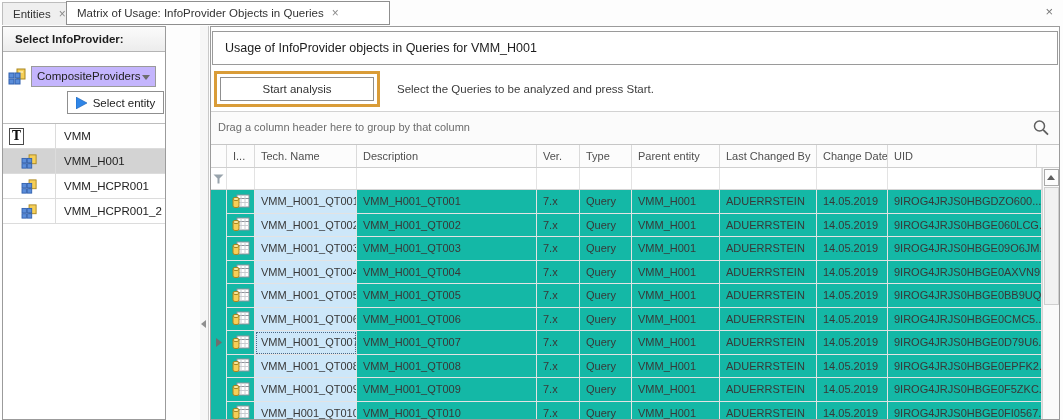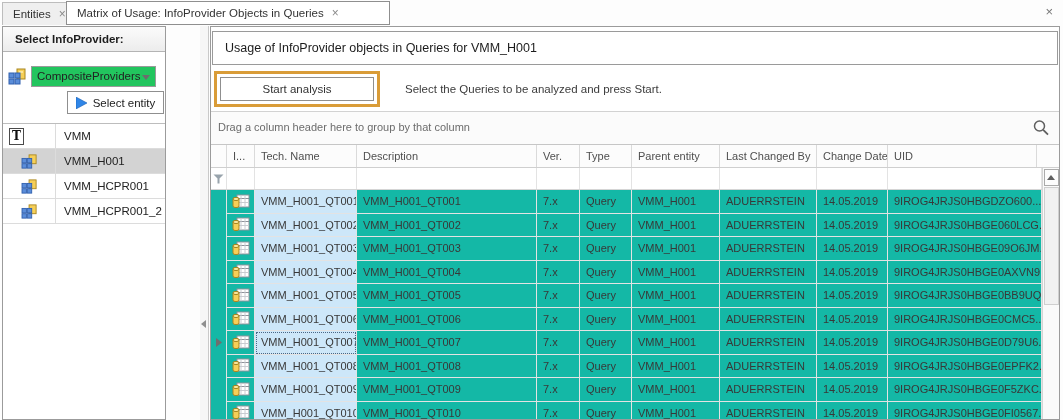--- a/index.html
+++ b/index.html
@@ -17,21 +17,21 @@
   .tabbar-close { position:absolute; right:10px; top:4px; font-size:13px; color:#777; }
 
   
   .sidebar { position:absolute; left:2px; top:26px; width:164px; bottom:0;
     background:#fff; border:1px solid #9b9b9b; }
   .sb-header { height:25px; line-height:24px; padding-left:12px; font-weight:bold;
     font-size:11.5px; color:#1d1d1d; background:linear-gradient(#fbfbfb,#ececec);
     border-bottom:1px solid #b4b4b4; }
   .sb-provider-row { position:absolute; left:0; top:39px; right:0; height:22px; }
   .sb-provider-icon { position:absolute; left:5px; top:2px; }
-  .sb-combo { position:absolute; left:28px; right:9px; top:0; height:21px; background:#22c55e;
+  .sb-combo { position:absolute; left:28px; right:9px; top:0; height:21px; background:#c4b5fd;
     border:1px solid #9a9a9a; font-size:11.5px; line-height:19px; padding-left:5px; color:#222; }
   .sb-combo-arrow { position:absolute; right:5px; top:8px; width:0; height:0;
     border-left:4px solid transparent; border-right:4px solid transparent; border-top:5px solid #6d6d6d; }
   .sb-entity-btn { position:absolute; left:64px; top:64px; width:97px; height:23px;
     background:#fff; border:1px solid #8f8f8f; display:flex; align-items:center;
     justify-content:center; gap:6px; font-size:11.5px; color:#222; }
   .sb-list { position:absolute; left:0; top:96px; right:0; bottom:0; border-top:1px solid #bdbdbd; }
   .sb-row { height:25px; display:flex; align-items:center; border-bottom:1px solid #dcdcdc; font-size:11.5px; }
   .sb-icon-col { width:53px; flex:0 0 53px; height:100%; border-right:1px solid #dcdcdc;
     display:flex; align-items:center; justify-content:center; }
@@ -51,21 +51,21 @@
   
   .main { position:absolute; left:210px; top:26px; right:3px; bottom:0;
     background:#fff; border:1px solid #9b9b9b; }
   .title-box { position:absolute; left:1px; right:1px; top:4px; height:34px;
     border:1px solid #9a9a9a; background:#fff; display:flex; align-items:center; }
   .title-box span { font-size:12.5px; font-weight:normal; color:#1c1c1c; padding-left:12px; }
   .start-frame { position:absolute; left:3px; top:44px; width:166px; height:36px;
     border:3px solid #d99c38; background:#fff; padding:3px; }
   .start-btn { width:100%; height:100%; background:#fff; border:1px solid #8f8f8f;
     font-weight:normal; font-size:11.5px; color:#333; display:flex; align-items:center; justify-content:center; }
-  .hint { position:absolute; left:194px; top:56px; font-size:11.5px; color:#3c3c3c; }
+  .hint { position:absolute; left:186px; top:56px; font-size:11.5px; color:#3c3c3c; }
 
   
   .grid { position:absolute; left:0; right:0; top:84px; bottom:0; border-top:1px solid #d2d2d2; }
   .groupbar { position:absolute; left:0; right:0; top:0; height:33px; background:#fbfbfb;
     border-bottom:1px solid #c6c6c6; }
   .groupbar-text { position:absolute; left:7px; top:9px; font-size:11px; color:#6c6c6c; }
   .search-btn { position:absolute; right:9px; top:7px; }
   .ghead { position:absolute; left:0; right:0; top:33px; height:23px; display:grid;
     grid-template-columns:16px 28px 102px 180px 43px 52px 88px 97px 71px 149px 1fr;
     background:#fcfcfc; border-bottom:1px solid #cfcfcf; font-size:11px; color:#4f4f4f; }

